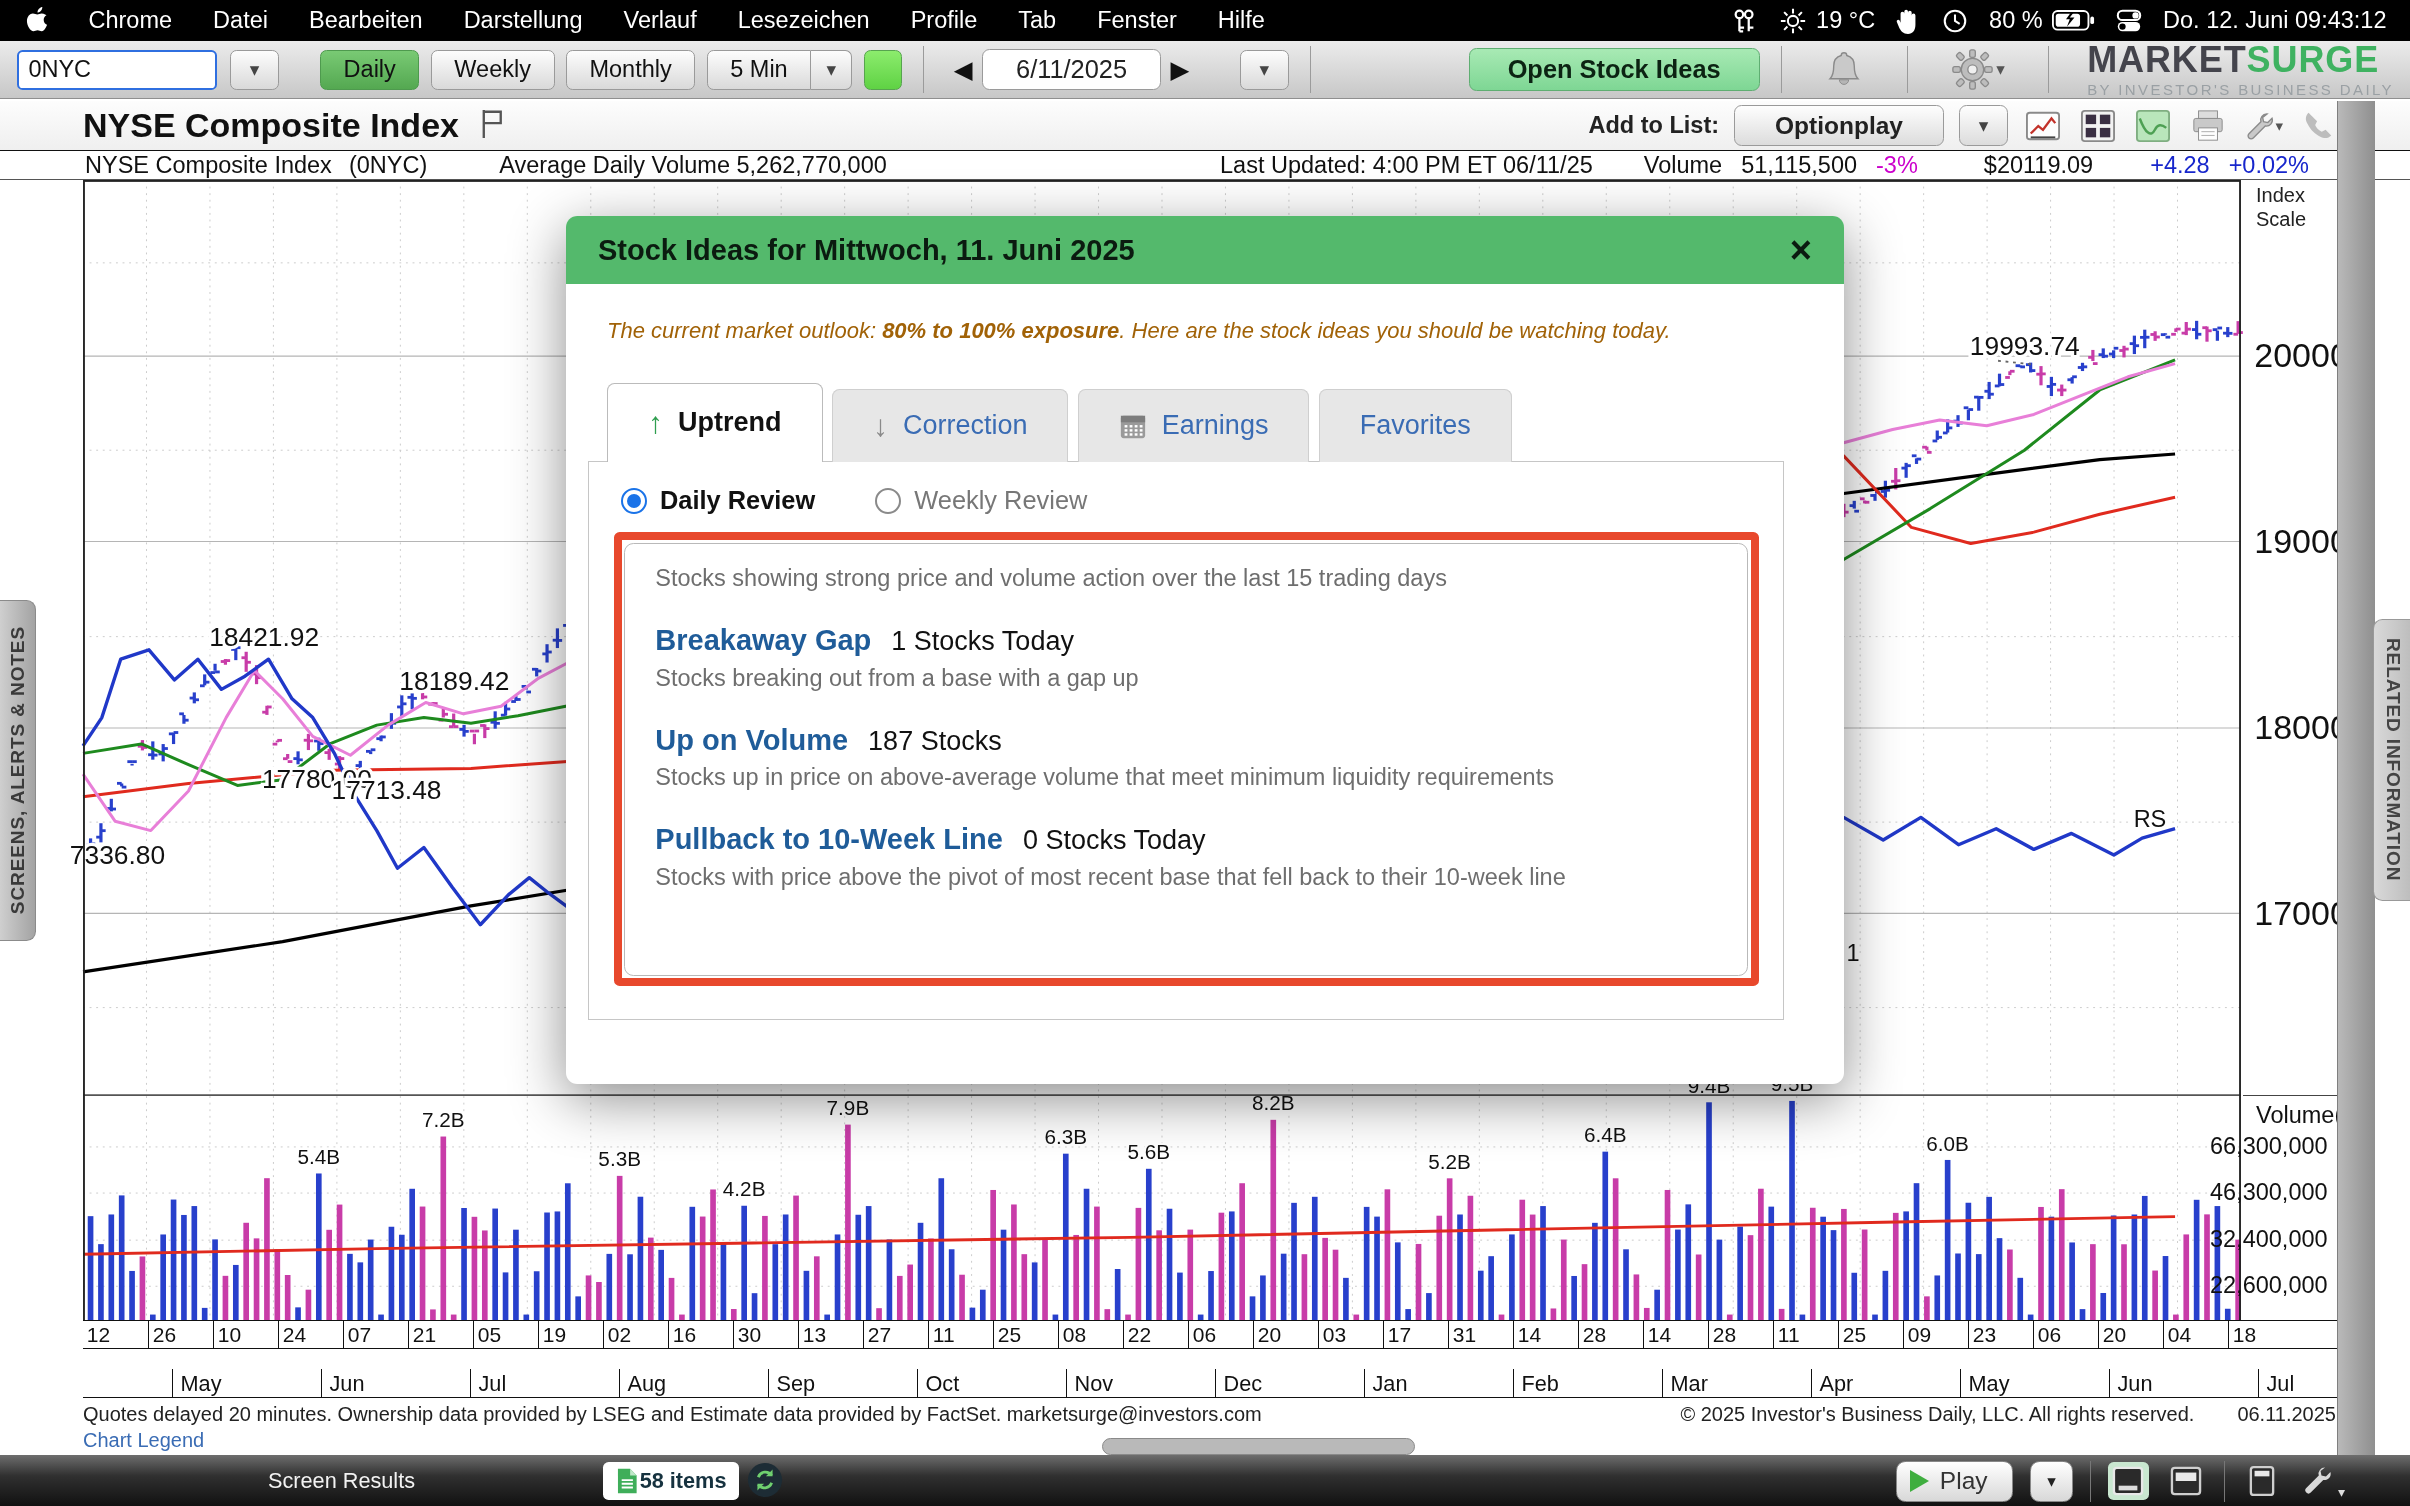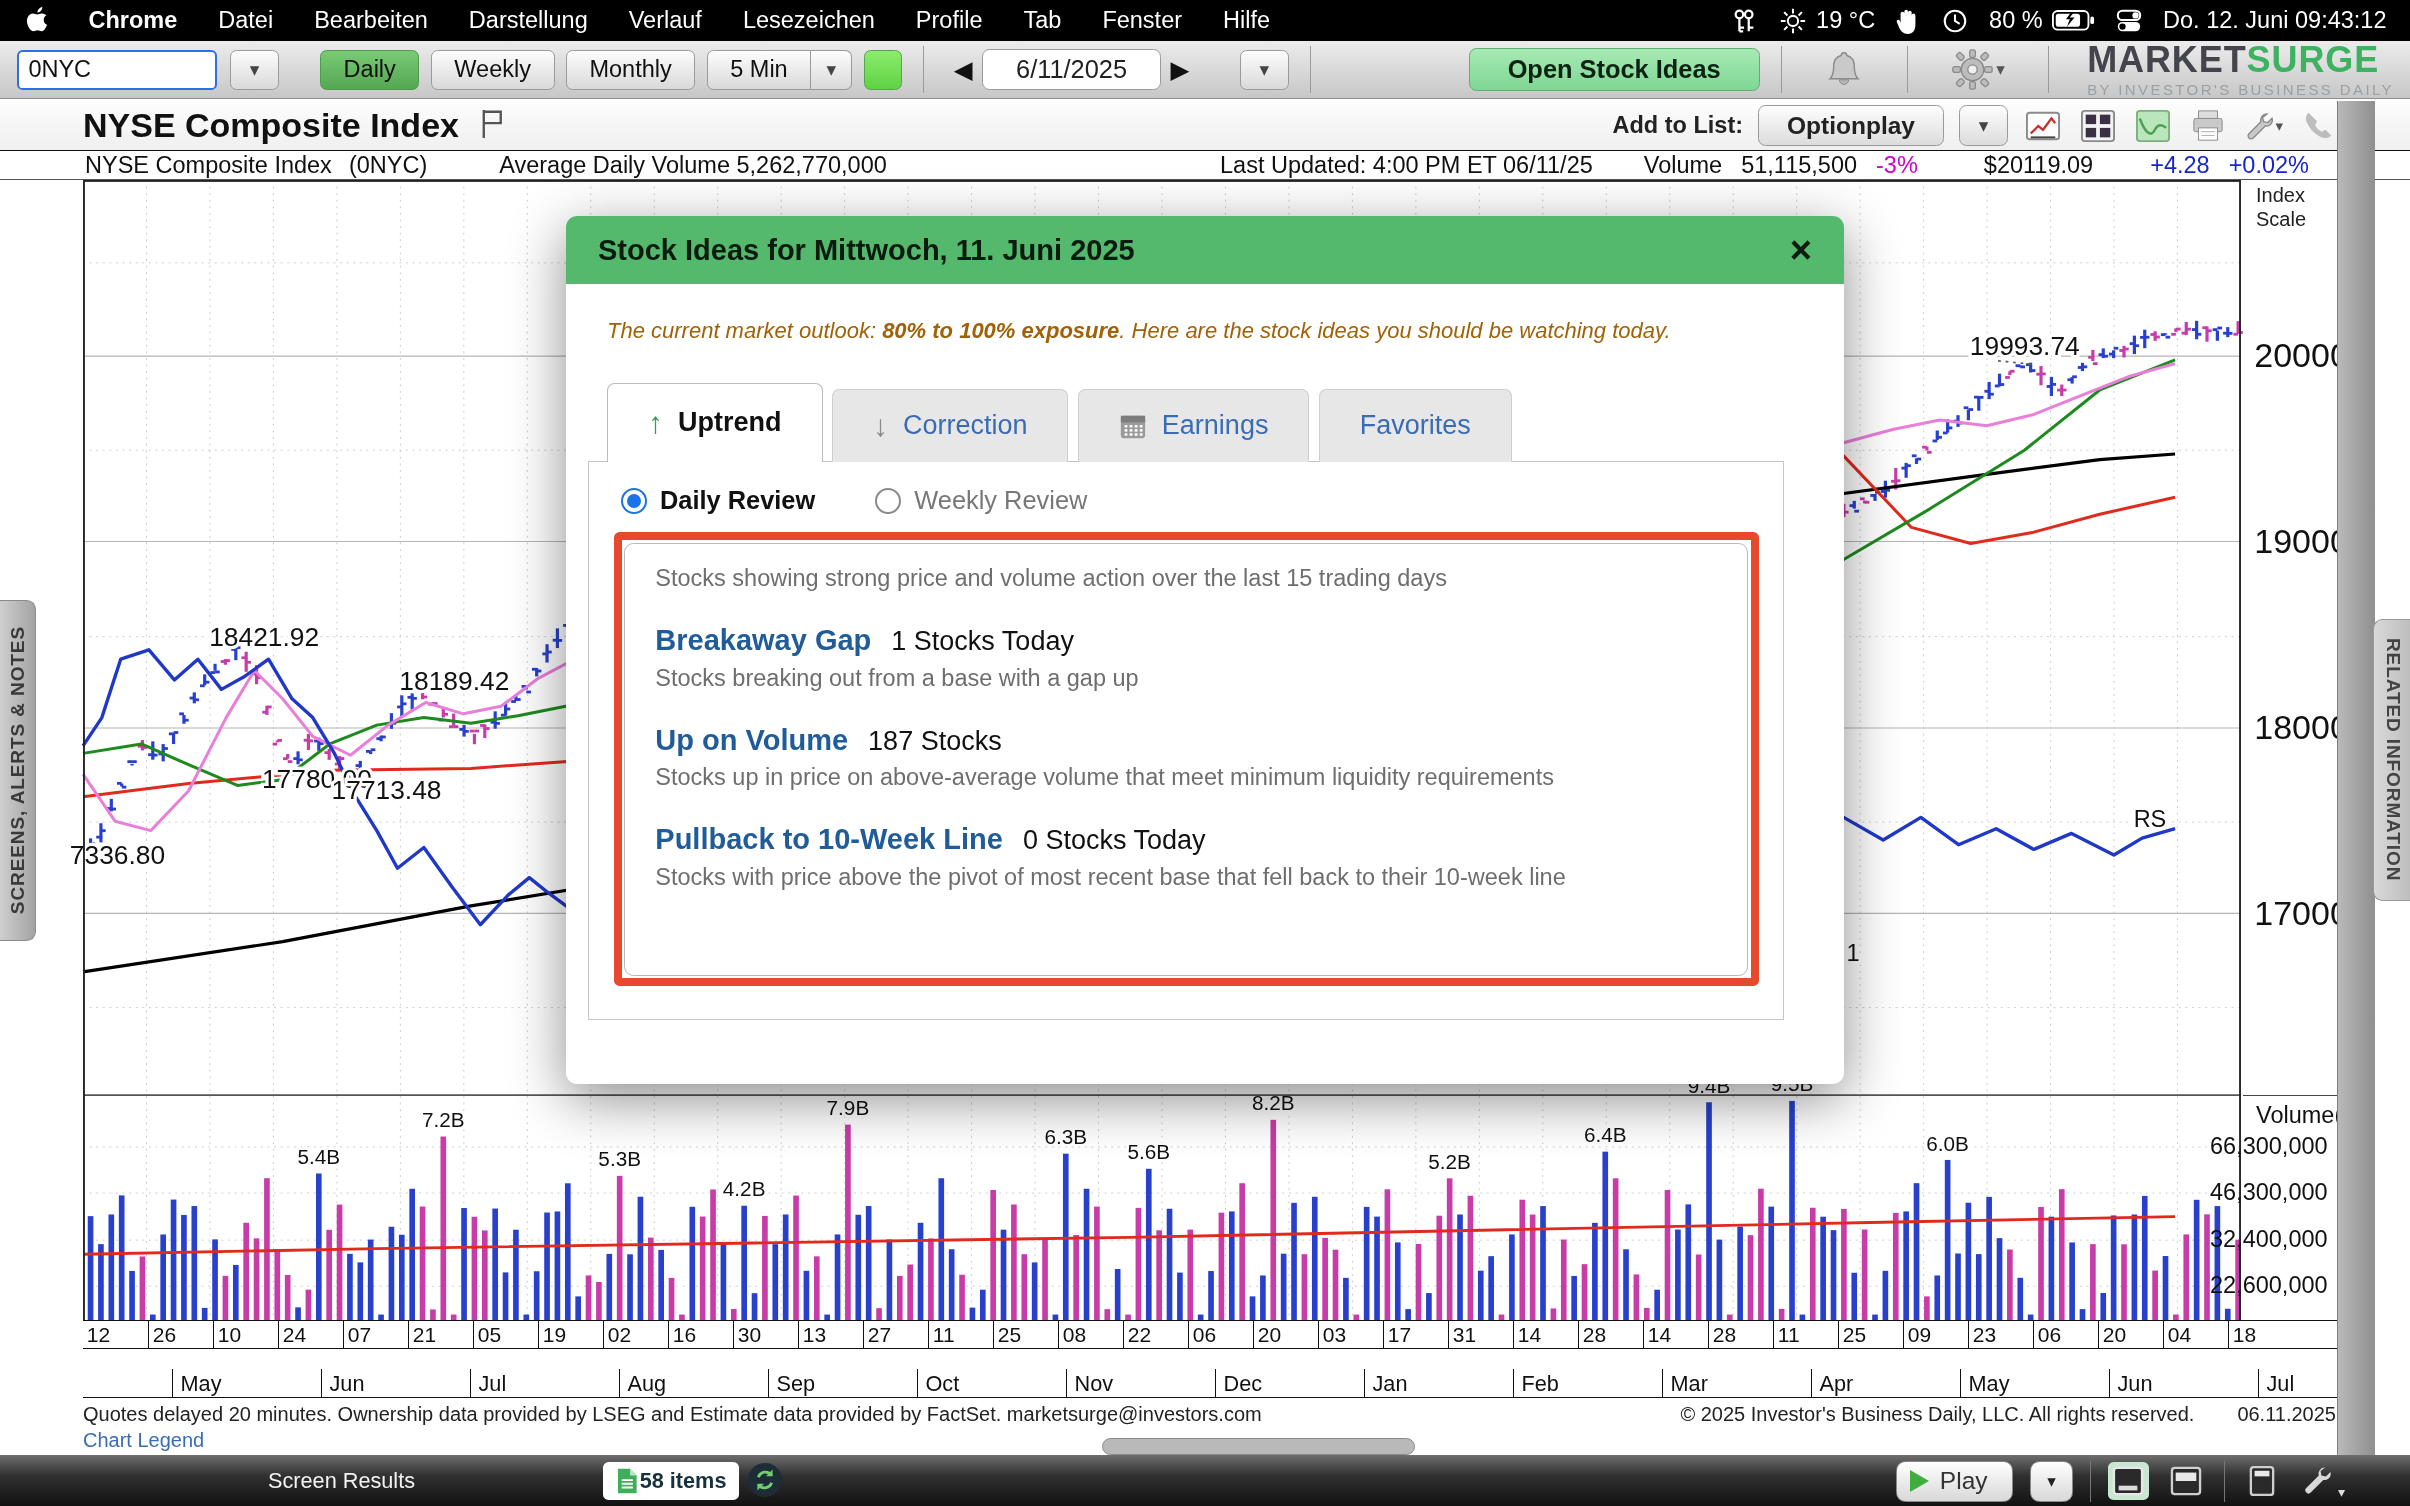--- a/index.html
+++ b/index.html
@@ -5,21 +5,21 @@
   * { margin:0; padding:0; box-sizing:border-box; }
   html,body { background:#000; }
   body { font-family:"Liberation Sans", sans-serif; }
   .screen { position:relative; width:2411px; height:1507px; background:#fff; overflow:hidden; }
 
   
   .menubar { position:absolute; left:0; top:0; width:2411px; height:41px; background:#000; color:#fff;
              display:flex; align-items:center; padding:0 24.5px; }
   .menubar .apple { width:32px; margin-right:32px; display:flex; align-items:center; }
   .menubar .mitem { font-size:23.5px; margin-right:41px; white-space:nowrap; }
-  .menubar .mitem.bold { font-weight:bold; }
+  .menubar .mitem.bold { font-weight:normal; }
   .menubar .spacer { flex:1; }
   .menubar .mstatus { display:flex; align-items:center; gap:20px; font-size:23.5px; }
   .menubar svg { display:block; }
   .mstatus .grp { display:flex; align-items:center; gap:9.4px; }
 
   
   .toolbar { position:absolute; left:0; top:41px; width:2411px; height:58px;
              background:linear-gradient(#ececec,#c7c7c7); border-bottom:0.9px solid #8f8f8f;
              display:flex; align-items:center; padding:0 17px; }
   .ticker-input { width:200px; height:40px; border:2.8px solid #2f6fe0; border-radius:5.6px; font-size:23.5px;
@@ -49,21 +49,21 @@
   .logo .p1 { color:#44444c; } .logo .p2 { color:#3fb261; }
   .logo .row2 { font-size:15px; color:#9aa0a4; letter-spacing:2.4px; margin-top:3.8px; }
 
   
   .chart-header { position:absolute; left:0; top:101px; width:2411px; height:49px;
                   background:linear-gradient(#fdfdfd,#efefef); display:flex; align-items:center; }
   .page-title { font-size:34px; font-weight:bold; color:#111; margin-left:83px; }
   .flag { margin-left:21px; }
   .chart-header .right { margin-left:auto; display:flex; align-items:center; margin-right:73px; gap:15px; }
   .addlist-label { font-size:23.5px; font-weight:bold; color:#222; }
-  .list-btn { height:41px; padding:0 28px; border:0.9px solid #9a9a9a; border-radius:7.5px; font-size:24.5px; font-weight:bold;
+  .list-btn { height:41px; padding:0 40px; border:0.9px solid #9a9a9a; border-radius:7.5px; font-size:24.5px; font-weight:bold;
               color:#222; background:linear-gradient(#fefefe,#dcdcdc); }
   .hdr-caret { width:49px; height:41px; border:0.9px solid #9a9a9a; border-radius:7.5px; font-size:19px; color:#444;
                background:linear-gradient(#fefefe,#dcdcdc); display:flex; align-items:center; justify-content:center; }
   .hicon { width:40px; height:38px; display:flex; align-items:center; justify-content:center; }
 
   
   .info-bar { position:absolute; left:0; top:150px; width:2411px; height:30px; background:#fff;
               border-top:1.9px solid #111; border-bottom:0.9px solid #555; display:flex; align-items:center;
               font-size:23.5px; color:#111; }
   .info-bar .lft { margin-left:85px; display:flex; gap:17px; align-items:baseline; }

